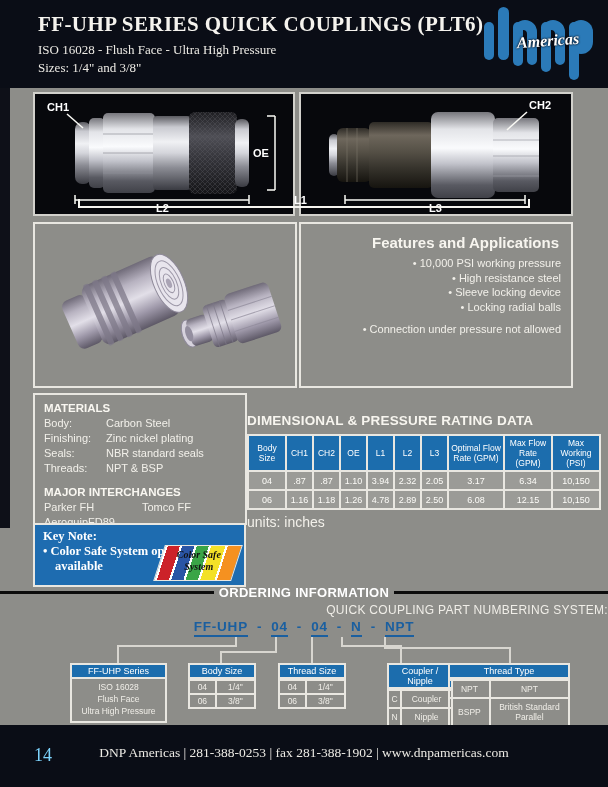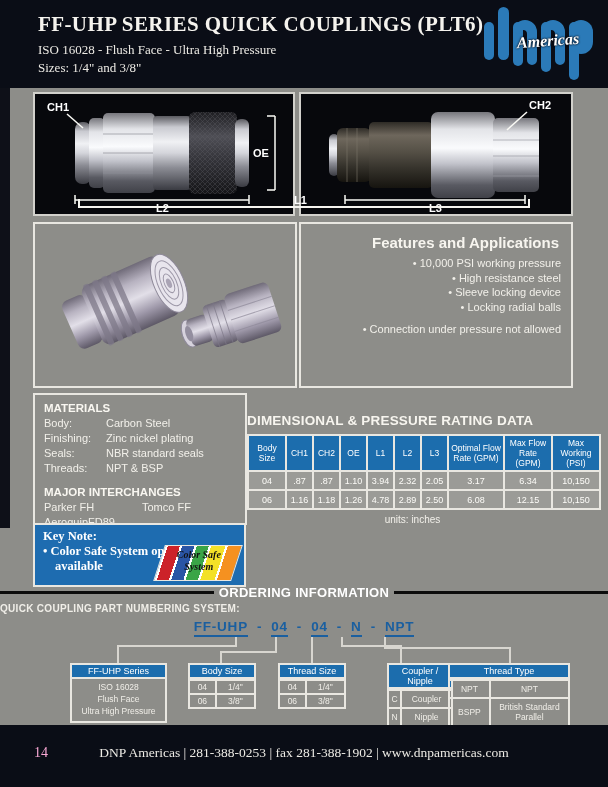--- a/index.html
+++ b/index.html
@@ -48,43 +48,43 @@
   .dim-table{position:absolute;left:247px;top:434px;border-collapse:collapse;}
   .dim-table th{background:#1c6dad;color:#fff;font-size:8.5px;font-weight:normal;
                 border:2px solid #e9e7e1;padding:2px 1px;height:30px;text-align:center;}
   .dim-table td{background:#9b9b97;color:#fdfcf8;font-size:9px;border:2px solid #e9e7e1;
                 padding:0 1px;height:17px;text-align:center;}
   .dim-table th:nth-child(1){width:34px;} .dim-table th:nth-child(2){width:23px;}
   .dim-table th:nth-child(3){width:23px;} .dim-table th:nth-child(4){width:23px;}
   .dim-table th:nth-child(5){width:23px;} .dim-table th:nth-child(6){width:23px;}
   .dim-table th:nth-child(7){width:23px;} .dim-table th:nth-child(8){width:52px;margin-left:8px;}
   .dim-table th:nth-child(9){width:44px;} .dim-table th:nth-child(10){width:44px;}
-  .units-note{position:absolute;left:247px;top:514px;width:331px;text-align:center;
-              font-size:10px;color:#f2f0ea;}
+  .units-note{position:absolute;left:247px;top:514px;width:331px;text-align:left;
+              font-size:14px;color:#f2f0ea;}
   
   .key-note{position:absolute;left:33px;top:523px;width:201px;height:56px;background:#1e6cb0;
             border:2px solid #e9e7e1;color:#ffffff;font-family:"Liberation Serif",serif;
             font-weight:bold;font-size:12.5px;padding:4px 0 0 8px;}
   .kn-bullet{padding-left:12px;width:150px;line-height:1.2;}
   .kn-bullet::before{content:"• ";margin-left:-12px;}
   .css-logo{position:absolute;right:7px;bottom:4px;width:76px;height:34px;
             transform:skewX(-18deg);border:1px solid #e9e7e1;
             background:linear-gradient(90deg,#fff 0 3%,#cc2229 3% 19%,#fff 19% 22%,
               #2a55a5 22% 38%,#fff 38% 41%,#3aa547 41% 57%,#fff 57% 60%,
               #f3e127 60% 79%,#fff 79% 82%,#f59120 82% 100%);}
   .css-logo-text{position:absolute;left:0;top:3px;width:100%;transform:skewX(18deg);
             text-align:center;font-family:"Liberation Serif",serif;font-style:italic;
             font-weight:bold;font-size:10px;line-height:1.15;color:#111;}
   
   .ord-line{position:absolute;top:591px;height:3px;background:#0c0c0c;}
   .ord-line-left{left:0;width:214px;} .ord-line-right{left:394px;width:214px;}
   .ord-title{position:absolute;left:0;top:585px;width:608px;text-align:center;
              font-weight:bold;font-size:13px;color:#ffffff;letter-spacing:.3px;}
-  .ord-sub{position:absolute;left:0;top:603px;width:608px;text-align:left;
-           font-size:10px;color:#f0eee8;letter-spacing:.3px;font-weight:bold;}
+  .ord-sub{position:absolute;left:0;top:603px;width:608px;text-align:right;
+           font-size:12px;color:#f0eee8;letter-spacing:.3px;}
   .part-row{position:absolute;left:0;top:619px;width:608px;display:flex;
             justify-content:center;gap:9px;font-weight:bold;font-size:13.5px;
             color:#1a5fa0;letter-spacing:.8px;}
   .part-seg{border-bottom:2px solid #1a5fa0;padding-bottom:1px;}
   .conn{position:absolute;background:#d8d6d0;}
   
   .ord-box{position:absolute;font-size:8.5px;color:#f0eee8;text-align:center;}
   .ord-box-hdr{background:#1c6dad;border:2px solid #e9e7e1;color:#fff;
                padding:1px 0;font-size:9px;}
   .ord-box-body{border:2px solid #e9e7e1;border-top:none;padding:3px 2px;line-height:1.4;}
@@ -95,21 +95,21 @@
   .box-bodysize{left:188px;top:663px;width:68px;}
   .box-threadsize{left:278px;top:663px;width:68px;}
   .box-coupler{left:367px;top:663px;width:66px;padding-left:20px;}
   .box-coupler .ord-tbl td{padding:3px 0;}
   .box-threadtype{left:448px;top:663px;width:122px;}
   .box-threadtype .ord-tbl td{padding:3px 0;}
   .tt-c1{width:34%;} 
   
   .footer{position:absolute;left:0;top:725px;width:608px;height:62px;background:#0a0d16;}
   .pg-num{position:absolute;left:34px;top:20px;font-family:"Liberation Serif",serif;
-          font-size:14px;color:#f9a8d4;}
+          font-size:18px;color:#7dd3fc;}
   .footer-text{position:absolute;left:0;top:20px;width:608px;text-align:center;
           font-family:"Liberation Serif",serif;font-size:13.5px;color:#eceae4;}
 </style>
 </head>
 <body>
 
 <div class="page">
 
   <div class="header">
     <div class="hdr-title">FF-UHP SERIES QUICK COUPLINGS (PLT6)</div>

